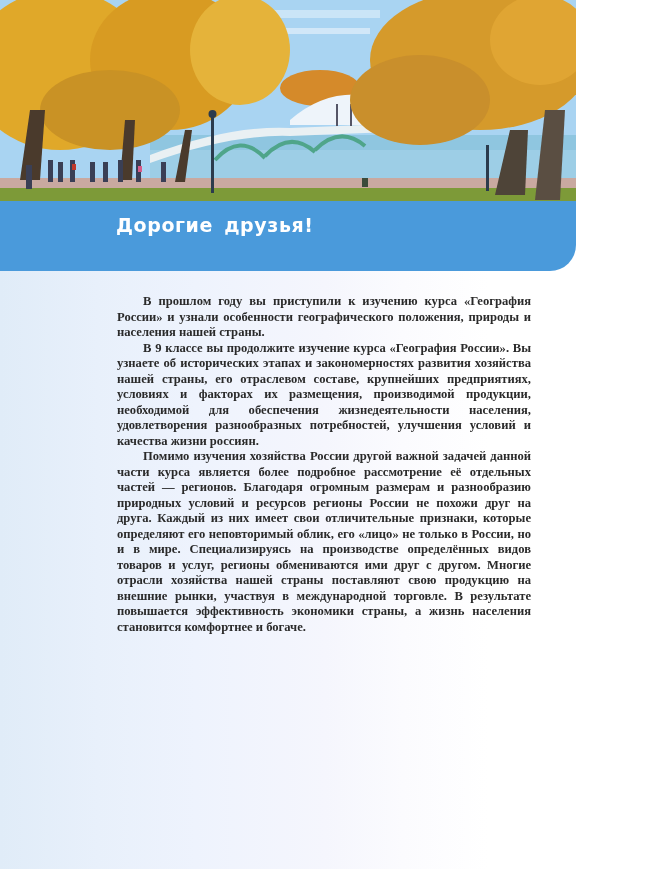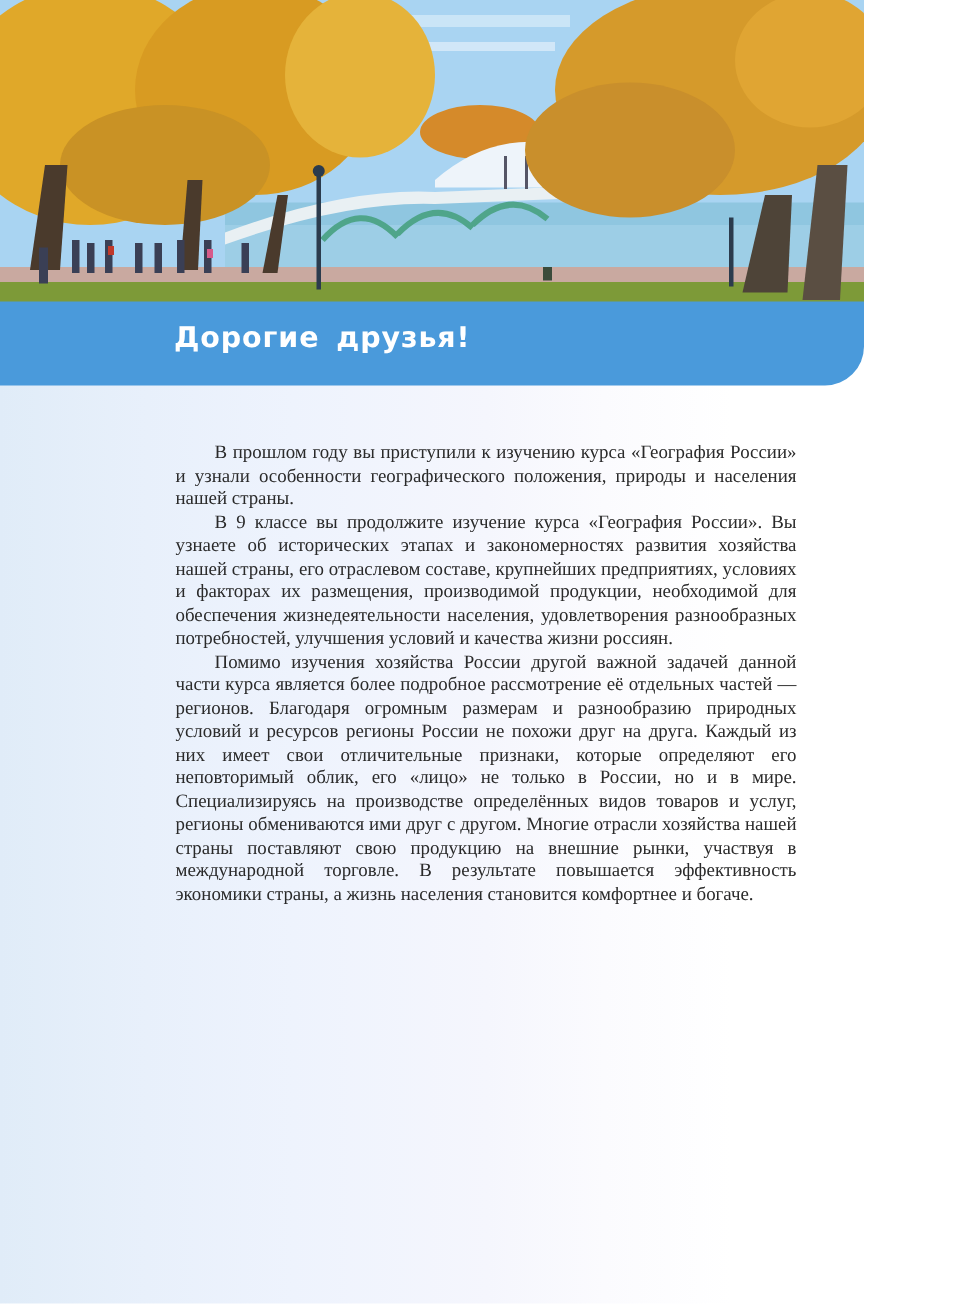--- a/index.html
+++ b/index.html
@@ -22,21 +22,21 @@
       height: 202px;
       overflow: hidden;
       background: linear-gradient(to bottom, #8cc4ec 0%, #b9dcf4 40%, #cfe6f6 55%, #9fcde6 70%, #8dbfdc 85%, #c4a890 93%, #7a9a3a 100%);
     }
     .photo svg { display: block; }
     .banner {
       position: absolute;
       left: 0;
       top: 201px;
       width: 576px;
-      height: 56px;
+      height: 70px;
       background: #4a9adb;
       border-bottom-right-radius: 26px;
     }
     .banner-title {
       position: absolute;
       left: 116px;
       top: 13px;
       color: #ffffff;
       font-family: "DejaVu Sans", sans-serif;
       font-weight: bold;
@@ -52,20 +52,21 @@
       width: 414px;
       font-size: 12.6px;
       line-height: 15.5px;
       color: #2a2a2a;
       text-align: justify;
       hyphens: manual;
     }
     .text-block p {
       margin: 0;
       text-indent: 26px;
+      font-weight: bold;
     }
   </style>
 </head>
 <body>
 
 <div class="photo" role="img" aria-label="Autumn park with yellow trees, people walking, white arched bridge over a pond">
   <svg width="576" height="202" viewBox="0 0 576 202" xmlns="http://www.w3.org/2000/svg">
 
     <rect x="0" y="0" width="576" height="202" fill="#a9d4f2"></rect>
     <rect x="200" y="10" width="180" height="8" fill="#d8ecfa" opacity="0.7"></rect>

